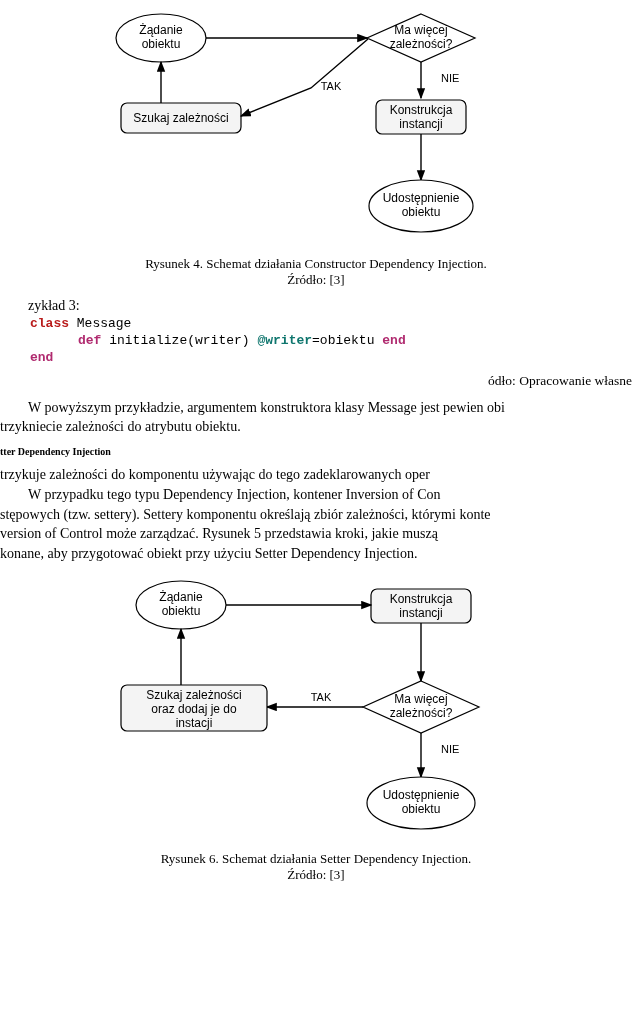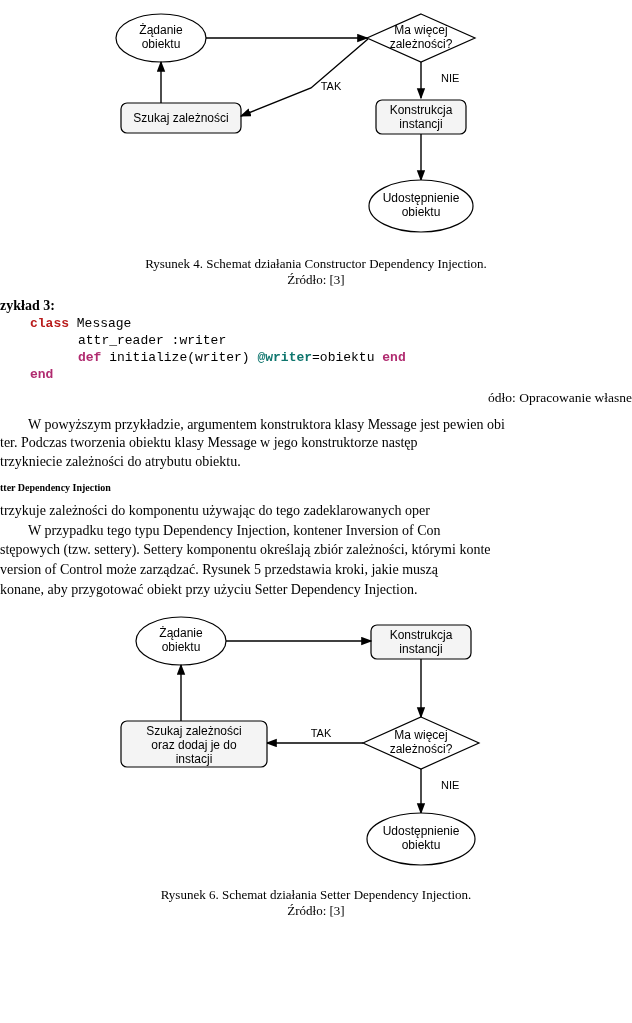--- a/index.html
+++ b/index.html
@@ -19,23 +19,24 @@
   .caption {
     text-align: center;
     font-size: 13px;
     margin-top: 4px;
   }
   .caption-source {
     text-align: center;
     font-size: 13px;
   }
   .heading-ex {
-    font-weight: bold;
+    font-weight: normal;
     font-size: 14px;
     margin: 10px 16px 2px 0;
+    padding-left: 28px;
   }
   .code-block {
     font-family: 'Courier New', monospace;
     font-size: 13px;
     line-height: 1.3;
     margin-left: 30px;
     margin-top: 2px;
     margin-bottom: 6px;
   }
   .kw  { color: #b91c1c; font-weight: bold; }
@@ -110,29 +111,27 @@
 
   <path class="arrow" d="M60,95 L60,54"></path>
 </svg>
 </div>
 <div class="caption">Rysunek 4. Schemat działania Constructor Dependency Injection.</div>
 <div class="caption-source">Źródło: [3]</div>
 
 <div class="heading-ex">zykład 3:</div>
 <div class="code-block">
   <div><span class="kw">class</span><span> Message</span></div>
-  <div style="margin-left:48px"><span>attr_reader :writer</span></div>
   <div style="margin-left:48px"><span class="kw2">def</span><span> initialize(writer)</span> <span class="sp">@writer</span><span>=obiektu</span> <span class="kw2">end</span></div>
   <div><span class="kw2">end</span></div>
 </div>
 <div class="source-text">ódło: Opracowanie własne</div>
 
 <div style="font-size:14px;line-height:1.35;margin:4px 0 10px 0;">
   <div style="text-indent:28px">W powyższym przykładzie, argumentem konstruktora klasy Message jest pewien obi</div>
-  <div>ter.  Podczas  tworzenia  obiektu  klasy  Message  w  jego  konstruktorze  następ</div>
   <div>trzykniеcie zależności do atrybutu obiektu.</div>
 </div>
 
 <div class="subheading">tter Dependency Injection</div>
 
 <div style="font-size:14px;line-height:1.4;margin:4px 0 10px 0;">
   <div>trzykuje  zależności  do  komponentu  używając  do  tego  zadeklarowanych  oper</div>
   <div style="text-indent:28px">W  przypadku  tego  typu  Dependency  Injection,  kontener  Inversion  of  Con</div>
   <div>stępowych (tzw. settery). Settery komponentu określają zbiór zależności, którymi konte</div>
   <div>version  of  Control  może  zarządzać.  Rysunek  5  przedstawia  kroki,  jakie  muszą</div>

